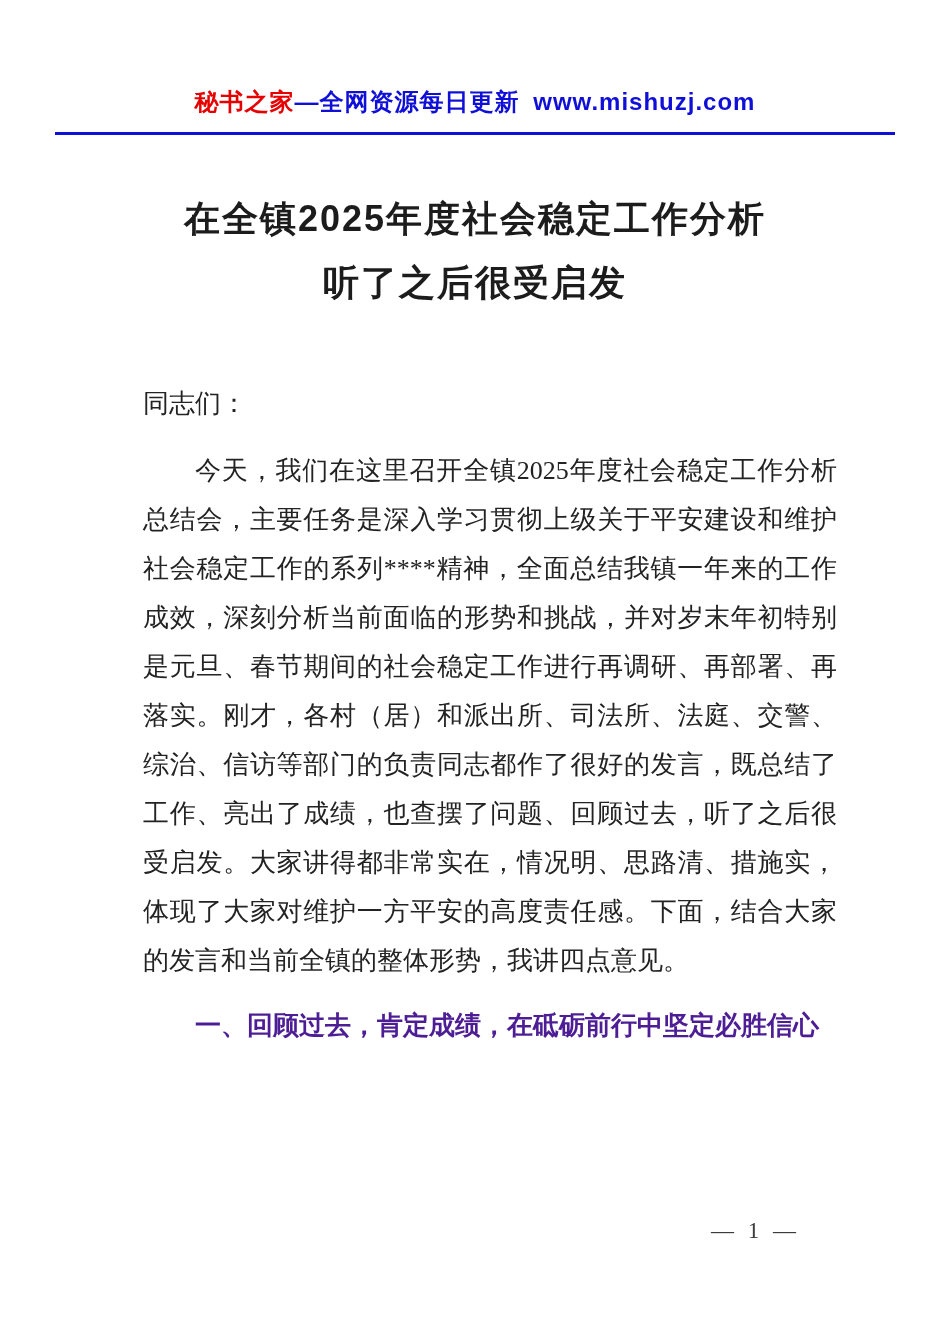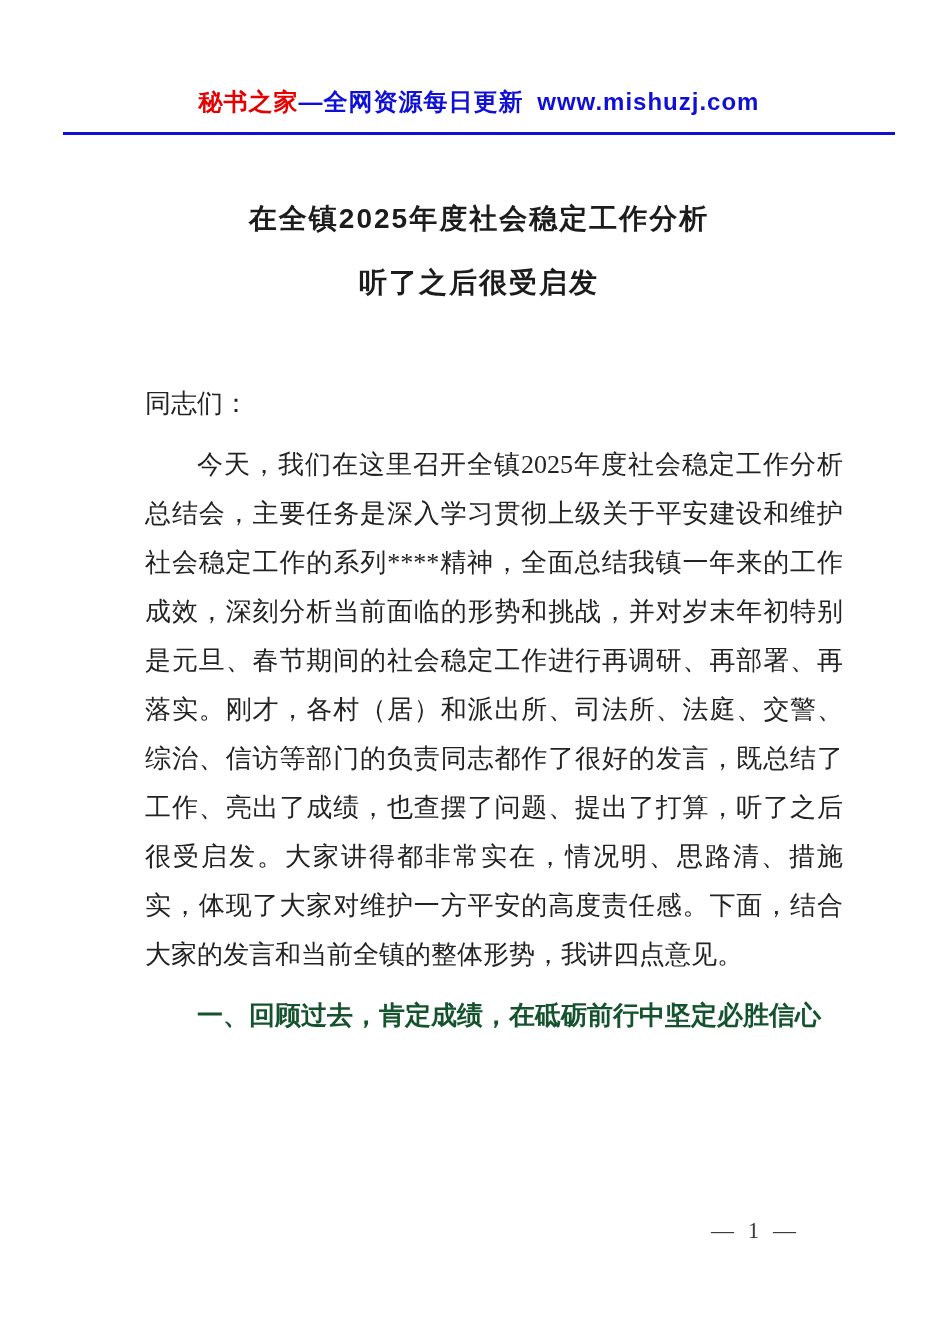--- a/index.html
+++ b/index.html
@@ -9,21 +9,20 @@
     background: #ffffff;
     overflow: hidden;
     font-family: "Liberation Serif", "DejaVu Serif", serif;
     color: #1f1f1f;
   }
   .page {
     position: relative;
     width: 950px;
     height: 1344px;
     box-sizing: border-box;
-    padding-left: 8px;
   }
   .site-header {
     padding-top: 86px;
     text-align: center;
     font-family: "Liberation Sans", "DejaVu Sans", sans-serif;
     font-size: 24px;
     font-weight: bold;
     letter-spacing: 1px;
     white-space: nowrap;
   }
@@ -33,45 +32,45 @@
   .header-rule {
     height: 3px;
     background: #0f0fd8;
     margin: 14px 55px 0 55px;
   }
   .doc-title {
     margin: 52px 60px 0 60px;
     text-align: center;
     font-family: "Liberation Sans", "DejaVu Sans", sans-serif;
     font-weight: 700;
-    font-size: 28px;
+    font-size: 36px;
     line-height: 64px;
     color: #1c1c1c;
     letter-spacing: 2px;
   }
   .content {
     margin: 64px 95px 0 125px;
     font-size: 26px;
     line-height: 49px;
     text-align: justify;
     text-justify: inter-ideograph;
     color: #232323;
   }
-  .content p { margin: 12px; }
+  .content p { margin: 18px; }
   .salutation { margin-bottom: 18px; }
   .para {
     text-indent: 2em;
     margin-bottom: 18px;
   }
   .section-heading {
     text-indent: 2em;
-    font-family: Liberation Sans, sans-serif;
+    font-family: Liberation Mono, monospace;
     font-weight: bold;
     margin: 26px 0 22px 0;
-    color: #14532d;
+    color: #4c1d95;
   }
   .page-number {
     position: absolute;
     top: 1218px;
     right: 150px;
     font-size: 23px;
     color: #3c3c3c;
     letter-spacing: 4px;
   }
 </style>
@@ -86,19 +85,19 @@
 
   <div class="header-rule" style="background: rgb(15, 15, 216);"></div>
 
   <h1 class="doc-title">
     <span>在全镇2025年度社会稳定工作分析</span><br>
     <span>听了之后很受启发</span>
   </h1>
 
   <div class="content">
     <p class="salutation">同志们：</p>
-    <p class="para">今天，我们在这里召开全镇2025年度社会稳定工作分析总结会，主要任务是深入学习贯彻上级关于平安建设和维护社会稳定工作的系列****精神，全面总结我镇一年来的工作成效，深刻分析当前面临的形势和挑战，并对岁末年初特别是元旦、春节期间的社会稳定工作进行再调研、再部署、再落实。刚才，各村（居）和派出所、司法所、法庭、交警、综治、信访等部门的负责同志都作了很好的发言，既总结了工作、亮出了成绩，也查摆了问题、提出了打算，听了之后很受启发。大家讲得都非常实在，情况明、思路清、措施实，体现了大家对维护一方平安的高度责任感。下面，结合大家的发言和当前全镇的整体形势，我讲四点意见。</p>
+    <p class="para">今天，我们在这里召开全镇2025年度社会稳定工作分析总结会，主要任务是深入学习贯彻上级关于平安建设和维护社会稳定工作的系列****精神，全面总结我镇一年来的工作成效，深刻分析当前面临的形势和挑战，并对岁末年初特别是元旦、春节期间的社会稳定工作进行再调研、再部署、再落实。刚才，各村（居）和派出所、司法所、法庭、交警、综治、信访等部门的负责同志都作了很好的发言，既总结了工作、亮出了成绩，也查摆了问题、回顾过去，听了之后很受启发。大家讲得都非常实在，情况明、思路清、措施实，体现了大家对维护一方平安的高度责任感。下面，结合大家的发言和当前全镇的整体形势，我讲四点意见。</p>
     <p class="section-heading">一、回顾过去，肯定成绩，在砥砺前行中坚定必胜信心</p>
   </div>
 
   <div class="page-number">— 1 —</div>
 
 </div>
 
 </body></html>

